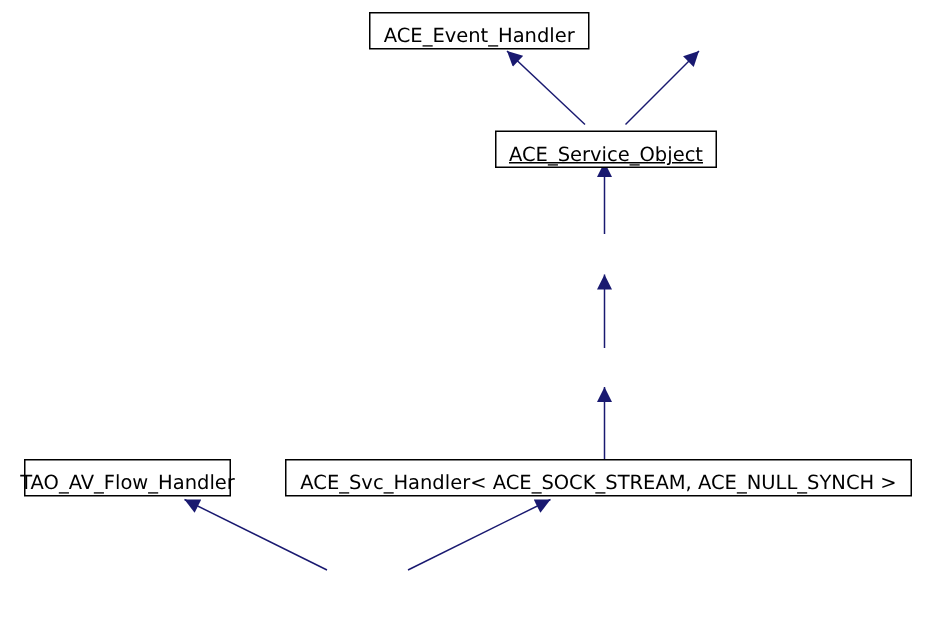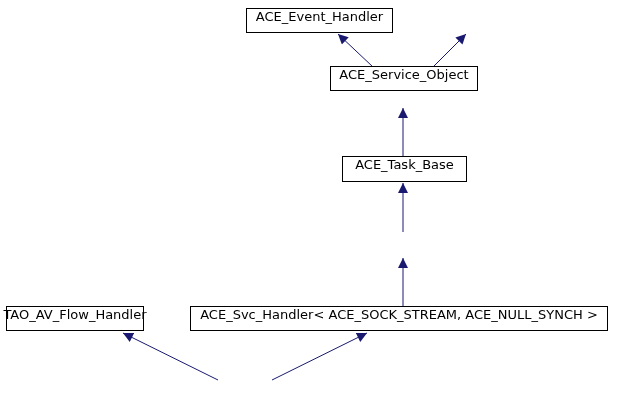--- a/index.html
+++ b/index.html
@@ -21,38 +21,38 @@
     top: 0;
     width: 619px;
     height: 411px;
   }
   .node {
     position: absolute;
     box-sizing: border-box;
     border: 1px solid #000000;
     background: #ffffff;
     display: flex;
-    align-items: flex-start;
+    align-items: flex-end;
     justify-content: center;
     font-size: 13px;
     color: #000000;
     white-space: nowrap;
     cursor: pointer;
   }
   .node.highlight {
     background: #c0c0c0;
     cursor: default;
   }
   
   .n0 { left: 246px; top: 8px;   width: 147px; height: 25px; }
   .n1 { left: 415px; top: 8px;   width: 148px; height: 25px; }
-  .n2 { left: 330px; top: 66px;  width: 148px; height: 25px; }
+  .n2 { left: 330px; top: 87px;  width: 148px; height: 25px; text-decoration: underline; }
   .n3 { left: 342px; top: 156px; width: 125px; height: 26px; }
   .n4 { left: 288px; top: 232px; width: 225px; height: 25px; }
-  .n5 { left: 6px;   top: 306px; width: 138px; height: 25px; }
+  .n5 { left: 16px;   top: 306px; width: 138px; height: 25px; }
   .n6 { left: 190px; top: 306px; width: 418px; height: 25px; }
   .n7 { left: 147px; top: 380px; width: 196px; height: 25px; }
 </style>
 </head>
 <body>
 
 <div class="diagram">
 
   <svg class="edges" width="619" height="411" viewBox="0 0 619 411" xmlns="http://www.w3.org/2000/svg">
     <defs>
@@ -68,23 +68,20 @@
     <line x1="218" y1="380" x2="123" y2="333" stroke="#191970" stroke-width="1" marker-end="url(#arrowhead)"></line>
     <line x1="272" y1="380" x2="367" y2="333" stroke="#191970" stroke-width="1" marker-end="url(#arrowhead)"></line>
   </svg>
 
   <div class="node n0">
     <span>ACE_Event_Handler</span>
   </div>
   <div class="node n2">
     <span>ACE_Service_Object</span>
   </div>
-  <div class="node n3">
-    <span>ACE_Task_Base</span>
-  </div>
   <div class="node n5">
     <span>TAO_AV_Flow_Handler</span>
   </div>
   <div class="node n6">
     <span>ACE_Svc_Handler&lt; ACE_SOCK_STREAM, ACE_NULL_SYNCH &gt;</span>
   </div>
 
 </div>
 
 </body></html>

